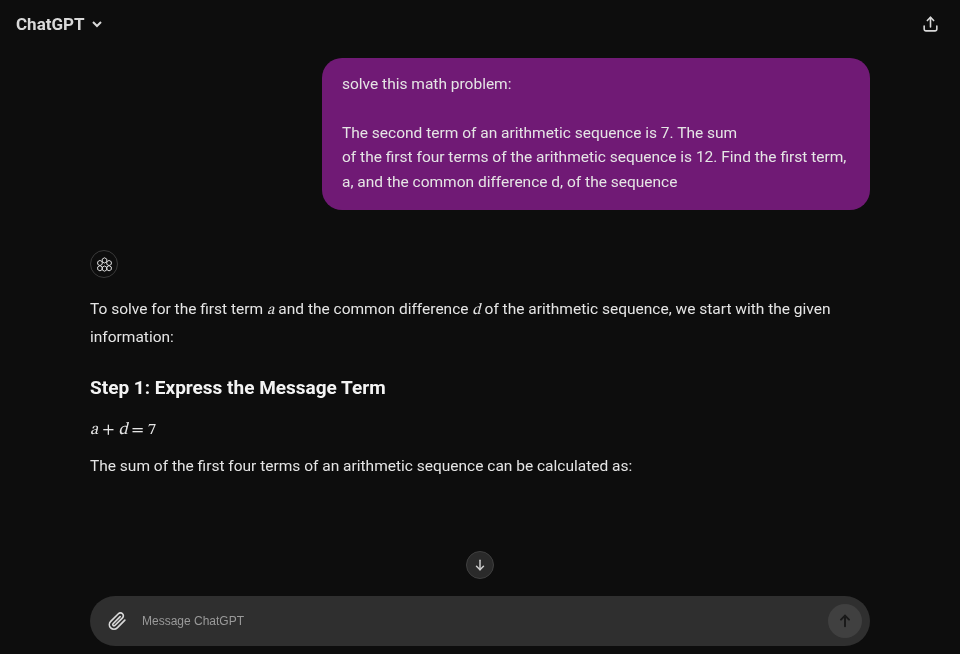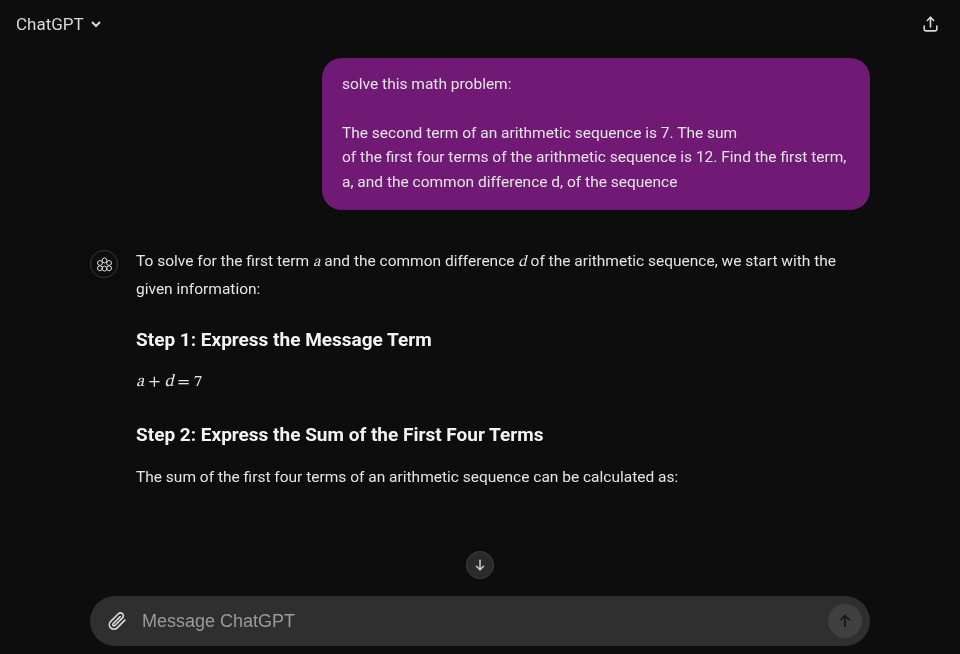--- a/index.html
+++ b/index.html
@@ -17,21 +17,21 @@
       height: 48px;
       display: flex;
       align-items: center;
       justify-content: space-between;
       padding: 0 16px;
     }
     .model-selector {
       display: flex;
       align-items: center;
       gap: 6px;
-      font-weight: 400;
+      font-weight: 700;
       font-size: 17px;
       color: #d9d9d9;
       cursor: pointer;
     }
     .model-selector .chev { width: 12px; height: 12px; }
     .share-btn {
       width: 28px; height: 28px;
       display: flex; align-items: center; justify-content: center;
       cursor: pointer;
       color: #d9d9d9;
@@ -56,20 +56,21 @@
       padding: 14px 20px 16px 20px;
       color: #e5e5e5;
       font-size: 15.5px;
       line-height: 1.58;
       white-space: pre-wrap;
     }
     .assistant-row {
       display: flex;
       gap: 18px;
       margin-top: 38px;
+      flex-direction: column;
     }
     .avatar {
       width: 28px; height: 28px;
       border-radius: 50%;
       border: 1px solid #3a3a3a;
       display: flex; align-items: center; justify-content: center;
       flex-shrink: 0;
       color: #ececec;
       margin-top: 2px;
     }
@@ -142,21 +143,21 @@
       display: flex; align-items: center; justify-content: center;
       color: #d9d9d9;
       cursor: pointer;
     }
     .composer-input {
       flex: 1;
       background: transparent;
       border: none;
       outline: none;
       color: #22c55e;
-      font-size: 18px;
+      font-size: 12px;
     }
     .composer-input::placeholder { color: #9a9a9a; }
     .send-btn {
       width: 34px; height: 34px;
       border-radius: 50%;
       background: #404040;
       display: flex; align-items: center; justify-content: center;
       color: #1f1f1f;
       cursor: pointer;
     }
@@ -200,21 +201,20 @@
         </svg>
       </div>
       <div class="assistant-content">
         <p>
           <span>To solve for the first term </span><span class="math">a</span><span> and the common difference </span><span class="math">d</span><span> of the arithmetic sequence, we start with the given information:</span>
         </p>
         <h3>Step 1: Express the Message Term</h3>
         <p class="eq">
           <span class="it">a</span><span> + </span><span class="it">d</span><span> = 7</span>
         </p>
-        <h3>Step 2: Express the Sum of the First Four Terms</h3>
         <p>The sum of the first four terms of an arithmetic sequence can be calculated as:</p>
       </div>
     </div>
   </div>
   <div class="fade"></div>
 </div>
 
 <div class="scroll-down">
   <svg width="14" height="14" viewBox="0 0 24 24" fill="none" stroke="currentColor" stroke-width="2.5" stroke-linecap="round" stroke-linejoin="round">
     <path d="M12 4v16"></path>

